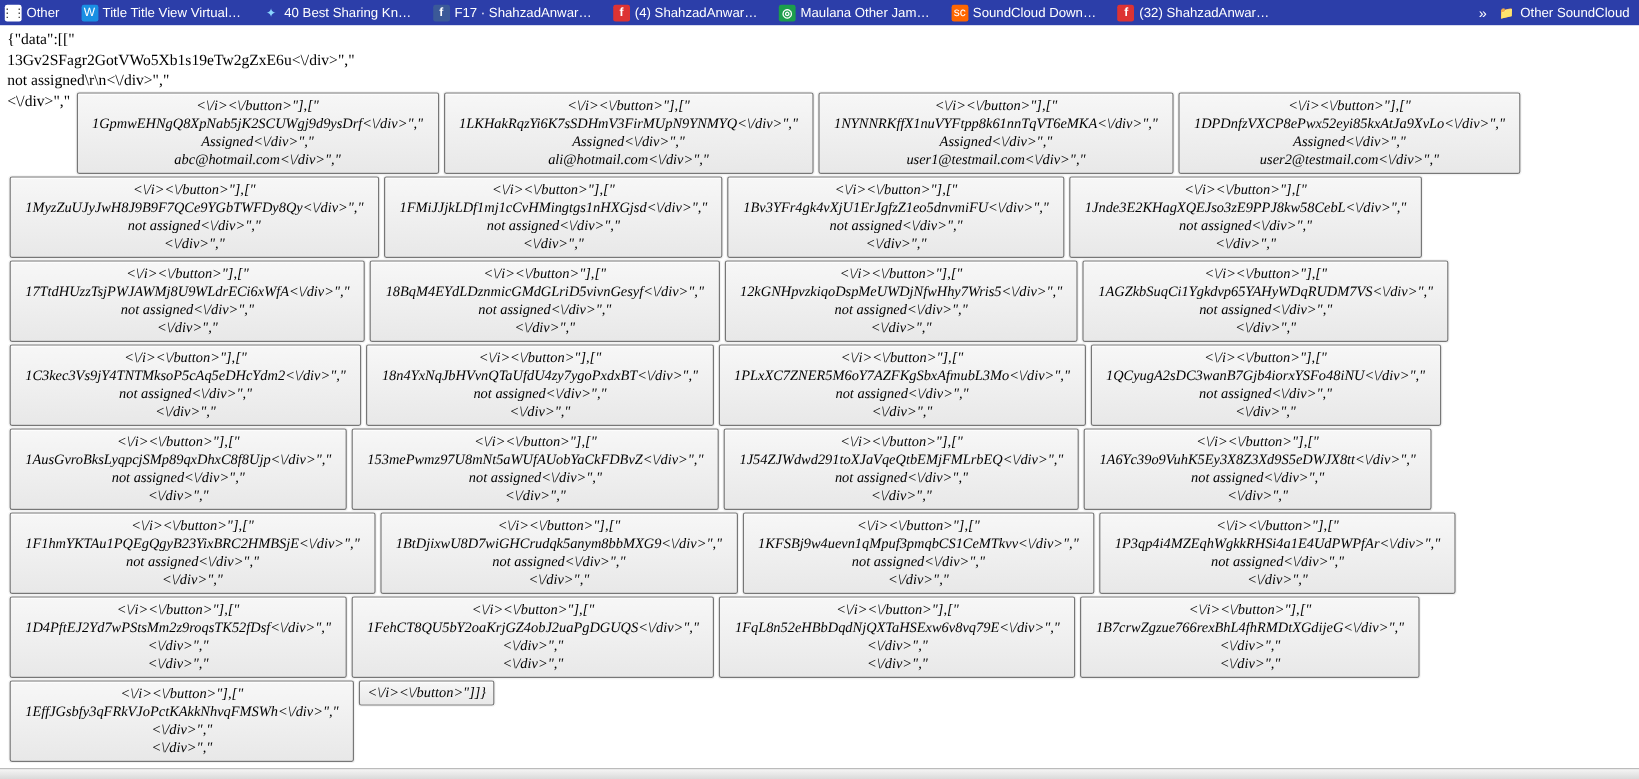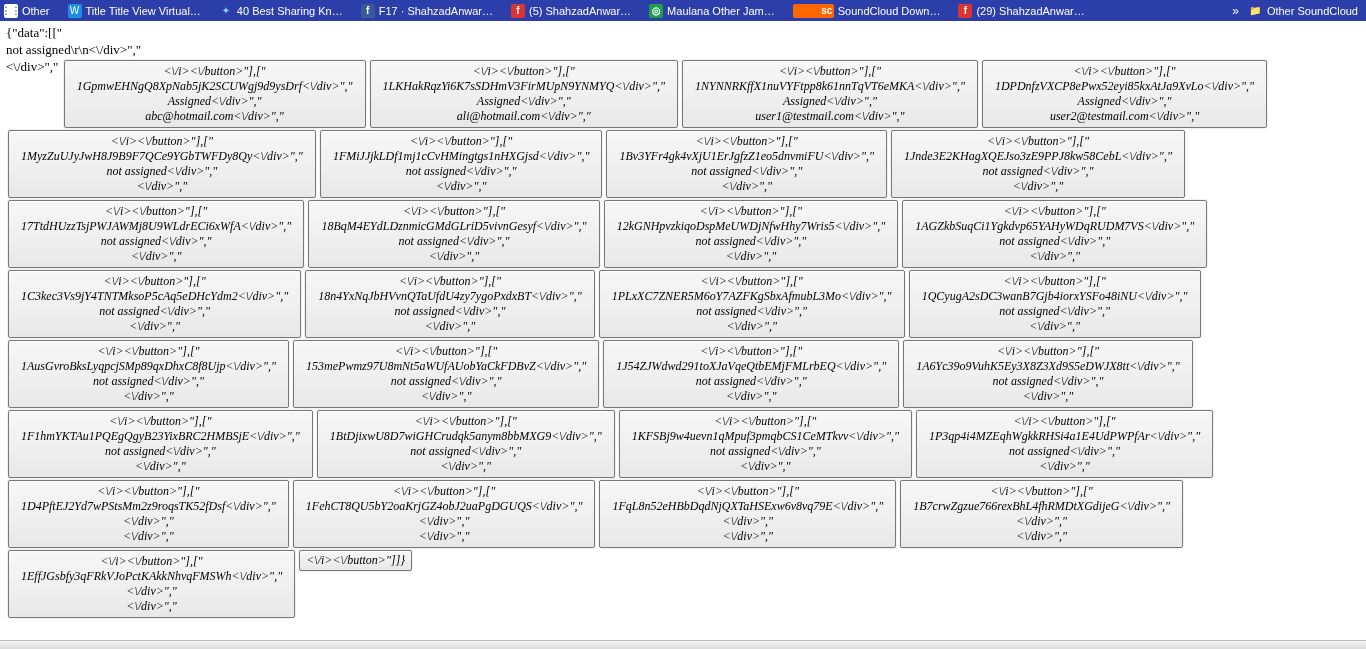--- a/index.html
+++ b/index.html
@@ -43,21 +43,21 @@
   .bm-apps {
     background: #fff;
     color: #333;
     border-radius: 2px;
   }
   .bm-w { background:#1a8fe3; color:#fff; }
   .bm-star { color:#8bd6ff; }
   .bm-fb { background:#3b5998; color:#fff; font-weight:bold; }
   .bm-red { background:#d33; color:#fff; font-weight:bold; }
   .bm-green { background:#1c9e4c; color:#fff; font-weight:bold; }
-  .bm-sc { background:#f60; color:#fff; font-weight:bold;padding-left:27px; }
+  .bm-sc { background:#f60; color:#fff; font-weight:normal; }
   .bm-spacer { flex: 1 1 auto; }
   .bm-chev {
     display: inline-block;
     font-size: 12px;
     margin-right: 10px;
   }
   .bm-folder {
     color: #ffd777;
   }
 
@@ -122,44 +122,45 @@
   <div class="bm-item">
     <span class="bm-icon bm-star">✦</span>
     <span>40 Best Sharing Kn…</span>
   </div>
   <div class="bm-item">
     <span class="bm-icon bm-fb">f</span>
     <span>F17 · ShahzadAnwar…</span>
   </div>
   <div class="bm-item">
     <span class="bm-icon bm-red">f</span>
-    <span>(5) ShahzadAnwar…</span>
+    <span>(4) ShahzadAnwar…</span>
   </div>
   <div class="bm-item">
     <span class="bm-icon bm-green">◎</span>
     <span>Maulana Other Jam…</span>
   </div>
   <div class="bm-item">
     <span class="bm-icon bm-sc">sc</span>
     <span>SoundCloud Down…</span>
   </div>
   <div class="bm-item">
     <span class="bm-icon bm-red">f</span>
-    <span>(29) ShahzadAnwar…</span>
+    <span>(32) ShahzadAnwar…</span>
   </div>
   <div class="bm-spacer"></div>
   <span class="bm-chev">»</span>
   <div class="bm-item" style="margin-right:4px;">
     <span class="bm-icon bm-folder">📁</span>
     <span>Other SoundCloud</span>
   </div>
 </div>
 
 <div class="raw-intro">
   <div>{"data":[["</div>
+  <div>13Gv2SFagr2GotVWo5Xb1s19eTw2gZxE6u&lt;\/div&gt;","</div>
   <div>not assigned\r\n&lt;\/div&gt;","</div>
 </div>
 
 <div class="flow" id="flow">
   <span class="lead">&lt;\/div&gt;","</span>
   
 <button class="cell"><div>&lt;\/i&gt;&lt;\/button&gt;"],["</div><div>1GpmwEHNgQ8XpNab5jK2SCUWgj9d9ysDrf&lt;\/div&gt;","</div><div>Assigned&lt;\/div&gt;","</div><div>abc@hotmail.com&lt;\/div&gt;","</div></button><button class="cell"><div>&lt;\/i&gt;&lt;\/button&gt;"],["</div><div>1LKHakRqzYi6K7sSDHmV3FirMUpN9YNMYQ&lt;\/div&gt;","</div><div>Assigned&lt;\/div&gt;","</div><div>ali@hotmail.com&lt;\/div&gt;","</div></button><button class="cell"><div>&lt;\/i&gt;&lt;\/button&gt;"],["</div><div>1NYNNRKffX1nuVYFtpp8k61nnTqVT6eMKA&lt;\/div&gt;","</div><div>Assigned&lt;\/div&gt;","</div><div>user1@testmail.com&lt;\/div&gt;","</div></button><button class="cell"><div>&lt;\/i&gt;&lt;\/button&gt;"],["</div><div>1DPDnfzVXCP8ePwx52eyi85kxAtJa9XvLo&lt;\/div&gt;","</div><div>Assigned&lt;\/div&gt;","</div><div>user2@testmail.com&lt;\/div&gt;","</div></button><button class="cell"><div>&lt;\/i&gt;&lt;\/button&gt;"],["</div><div>1MyzZuUJyJwH8J9B9F7QCe9YGbTWFDy8Qy&lt;\/div&gt;","</div><div>not assigned&lt;\/div&gt;","</div><div>&lt;\/div&gt;","</div></button><button class="cell"><div>&lt;\/i&gt;&lt;\/button&gt;"],["</div><div>1FMiJJjkLDf1mj1cCvHMingtgs1nHXGjsd&lt;\/div&gt;","</div><div>not assigned&lt;\/div&gt;","</div><div>&lt;\/div&gt;","</div></button><button class="cell"><div>&lt;\/i&gt;&lt;\/button&gt;"],["</div><div>1Bv3YFr4gk4vXjU1ErJgfzZ1eo5dnvmiFU&lt;\/div&gt;","</div><div>not assigned&lt;\/div&gt;","</div><div>&lt;\/div&gt;","</div></button><button class="cell"><div>&lt;\/i&gt;&lt;\/button&gt;"],["</div><div>1Jnde3E2KHagXQEJso3zE9PPJ8kw58CebL&lt;\/div&gt;","</div><div>not assigned&lt;\/div&gt;","</div><div>&lt;\/div&gt;","</div></button><button class="cell"><div>&lt;\/i&gt;&lt;\/button&gt;"],["</div><div>17TtdHUzzTsjPWJAWMj8U9WLdrECi6xWfA&lt;\/div&gt;","</div><div>not assigned&lt;\/div&gt;","</div><div>&lt;\/div&gt;","</div></button><button class="cell"><div>&lt;\/i&gt;&lt;\/button&gt;"],["</div><div>18BqM4EYdLDznmicGMdGLriD5vivnGesyf&lt;\/div&gt;","</div><div>not assigned&lt;\/div&gt;","</div><div>&lt;\/div&gt;","</div></button><button class="cell"><div>&lt;\/i&gt;&lt;\/button&gt;"],["</div><div>12kGNHpvzkiqoDspMeUWDjNfwHhy7Wris5&lt;\/div&gt;","</div><div>not assigned&lt;\/div&gt;","</div><div>&lt;\/div&gt;","</div></button><button class="cell"><div>&lt;\/i&gt;&lt;\/button&gt;"],["</div><div>1AGZkbSuqCi1Ygkdvp65YAHyWDqRUDM7VS&lt;\/div&gt;","</div><div>not assigned&lt;\/div&gt;","</div><div>&lt;\/div&gt;","</div></button><button class="cell"><div>&lt;\/i&gt;&lt;\/button&gt;"],["</div><div>1C3kec3Vs9jY4TNTMksoP5cAq5eDHcYdm2&lt;\/div&gt;","</div><div>not assigned&lt;\/div&gt;","</div><div>&lt;\/div&gt;","</div></button><button class="cell"><div>&lt;\/i&gt;&lt;\/button&gt;"],["</div><div>18n4YxNqJbHVvnQTaUfdU4zy7ygoPxdxBT&lt;\/div&gt;","</div><div>not assigned&lt;\/div&gt;","</div><div>&lt;\/div&gt;","</div></button><button class="cell"><div>&lt;\/i&gt;&lt;\/button&gt;"],["</div><div>1PLxXC7ZNER5M6oY7AZFKgSbxAfmubL3Mo&lt;\/div&gt;","</div><div>not assigned&lt;\/div&gt;","</div><div>&lt;\/div&gt;","</div></button><button class="cell"><div>&lt;\/i&gt;&lt;\/button&gt;"],["</div><div>1QCyugA2sDC3wanB7Gjb4iorxYSFo48iNU&lt;\/div&gt;","</div><div>not assigned&lt;\/div&gt;","</div><div>&lt;\/div&gt;","</div></button><button class="cell"><div>&lt;\/i&gt;&lt;\/button&gt;"],["</div><div>1AusGvroBksLyqpcjSMp89qxDhxC8f8Ujp&lt;\/div&gt;","</div><div>not assigned&lt;\/div&gt;","</div><div>&lt;\/div&gt;","</div></button><button class="cell"><div>&lt;\/i&gt;&lt;\/button&gt;"],["</div><div>153mePwmz97U8mNt5aWUfAUobYaCkFDBvZ&lt;\/div&gt;","</div><div>not assigned&lt;\/div&gt;","</div><div>&lt;\/div&gt;","</div></button><button class="cell"><div>&lt;\/i&gt;&lt;\/button&gt;"],["</div><div>1J54ZJWdwd291toXJaVqeQtbEMjFMLrbEQ&lt;\/div&gt;","</div><div>not assigned&lt;\/div&gt;","</div><div>&lt;\/div&gt;","</div></button><button class="cell"><div>&lt;\/i&gt;&lt;\/button&gt;"],["</div><div>1A6Yc39o9VuhK5Ey3X8Z3Xd9S5eDWJX8tt&lt;\/div&gt;","</div><div>not assigned&lt;\/div&gt;","</div><div>&lt;\/div&gt;","</div></button><button class="cell"><div>&lt;\/i&gt;&lt;\/button&gt;"],["</div><div>1F1hmYKTAu1PQEgQgyB23YixBRC2HMBSjE&lt;\/div&gt;","</div><div>not assigned&lt;\/div&gt;","</div><div>&lt;\/div&gt;","</div></button><button class="cell"><div>&lt;\/i&gt;&lt;\/button&gt;"],["</div><div>1BtDjixwU8D7wiGHCrudqk5anym8bbMXG9&lt;\/div&gt;","</div><div>not assigned&lt;\/div&gt;","</div><div>&lt;\/div&gt;","</div></button><button class="cell"><div>&lt;\/i&gt;&lt;\/button&gt;"],["</div><div>1KFSBj9w4uevn1qMpuf3pmqbCS1CeMTkvv&lt;\/div&gt;","</div><div>not assigned&lt;\/div&gt;","</div><div>&lt;\/div&gt;","</div></button><button class="cell"><div>&lt;\/i&gt;&lt;\/button&gt;"],["</div><div>1P3qp4i4MZEqhWgkkRHSi4a1E4UdPWPfAr&lt;\/div&gt;","</div><div>not assigned&lt;\/div&gt;","</div><div>&lt;\/div&gt;","</div></button><button class="cell"><div>&lt;\/i&gt;&lt;\/button&gt;"],["</div><div>1D4PftEJ2Yd7wPStsMm2z9roqsTK52fDsf&lt;\/div&gt;","</div><div>&lt;\/div&gt;","</div><div>&lt;\/div&gt;","</div></button><button class="cell"><div>&lt;\/i&gt;&lt;\/button&gt;"],["</div><div>1FehCT8QU5bY2oaKrjGZ4obJ2uaPgDGUQS&lt;\/div&gt;","</div><div>&lt;\/div&gt;","</div><div>&lt;\/div&gt;","</div></button><button class="cell"><div>&lt;\/i&gt;&lt;\/button&gt;"],["</div><div>1FqL8n52eHBbDqdNjQXTaHSExw6v8vq79E&lt;\/div&gt;","</div><div>&lt;\/div&gt;","</div><div>&lt;\/div&gt;","</div></button><button class="cell"><div>&lt;\/i&gt;&lt;\/button&gt;"],["</div><div>1B7crwZgzue766rexBhL4fhRMDtXGdijeG&lt;\/div&gt;","</div><div>&lt;\/div&gt;","</div><div>&lt;\/div&gt;","</div></button><button class="cell"><div>&lt;\/i&gt;&lt;\/button&gt;"],["</div><div>1EffJGsbfy3qFRkVJoPctKAkkNhvqFMSWh&lt;\/div&gt;","</div><div>&lt;\/div&gt;","</div><div>&lt;\/div&gt;","</div></button><button class="cell small">&lt;\/i&gt;&lt;\/button&gt;"]]}</button></div>
 
 <div class="taskbar"></div>
 

